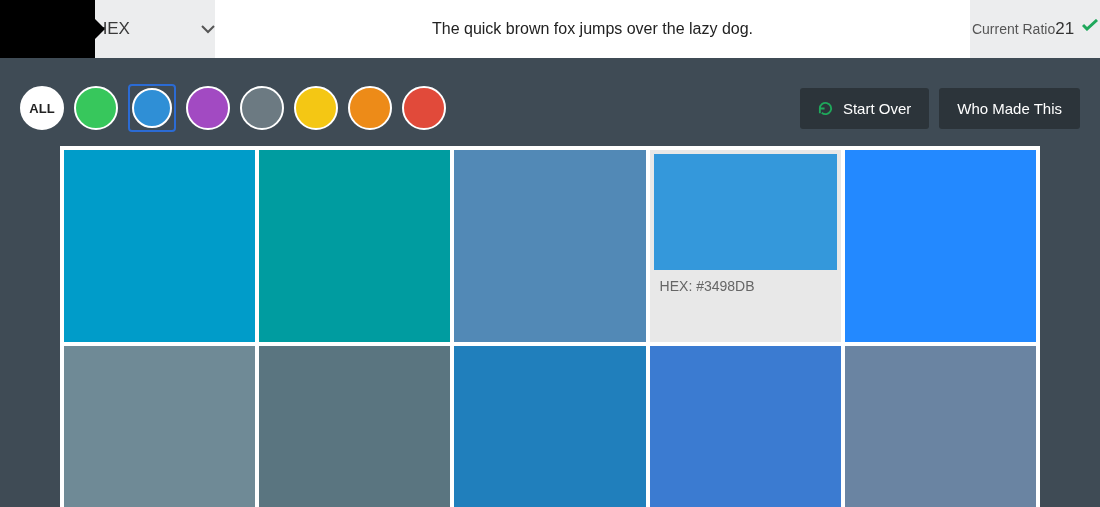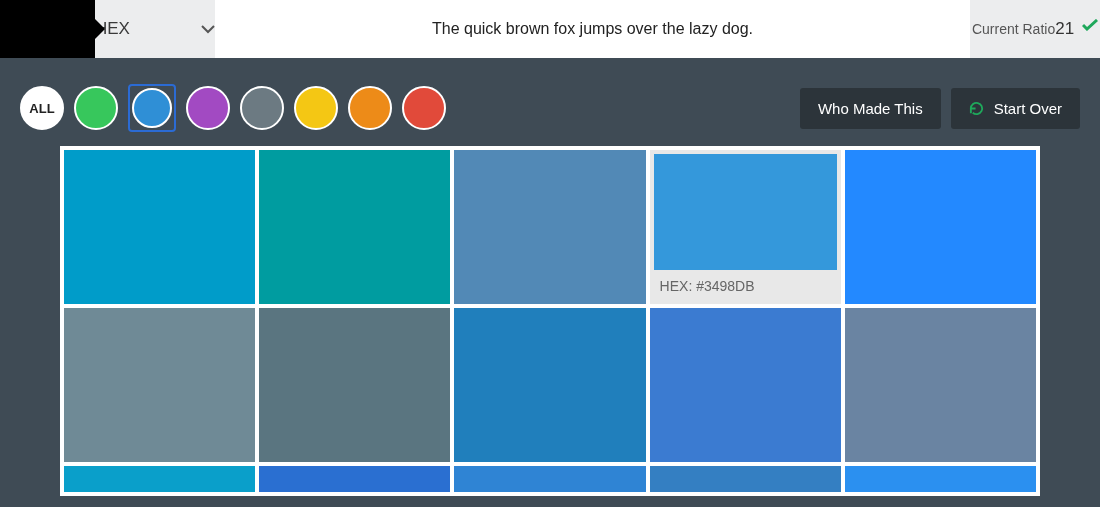--- a/index.html
+++ b/index.html
@@ -128,21 +128,21 @@
     padding: 0 60px 0 60px;
   }
   .grid {
     display: grid;
     grid-template-columns: repeat(5, 1fr);
     gap: 4px;
     background: #fff;
     padding: 4px;
   }
   .tile {
-    height: 154px;
+    height: 192px;
     position: relative;
   }
   .tile-hover {
     background: #e8e8e8;
     padding: 4px 4px 0 4px;
     display:flex;
     flex-direction:column;
   }
   .tile-hover .color-area {
     height: 116px;
@@ -194,30 +194,30 @@
         <div class="inner" style="background: rgb(47, 143, 214);"></div>
       </div>
       <div class="filter-chip" style="background: rgb(162, 74, 194);"></div>
       <div class="filter-chip" style="background: rgb(108, 122, 130);"></div>
       <div class="filter-chip" style="background: rgb(244, 199, 20);"></div>
       <div class="filter-chip" style="background: rgb(237, 139, 24);"></div>
       <div class="filter-chip" style="background: rgb(225, 74, 58);"></div>
     </div>
   <div class="spacer"></div>
   <div class="btn">
-    <span>Who Made This</span>
-  </div>
-  <div class="btn">
     <span class="refresh-icon">
       <svg width="15" height="15" viewBox="0 0 16 16">
           <path d="M2 8a6 6 0 1 1 2 4.5" stroke="#1fa85b" stroke-width="2" fill="none"></path>
           <path d="M2 13 L2 8 L7 8" stroke="#1fa85b" stroke-width="2" fill="none"></path>
         </svg>
     </span>
     <span>Start Over</span>
+  </div>
+  <div class="btn">
+    <span>Who Made This</span>
   </div>
 </div>
 
 <div class="grid-wrap">
   <div class="grid" id="grid-mount">
       <div class="tile" style="background: rgb(0, 156, 201);"></div>
       <div class="tile" style="background: rgb(0, 156, 160);"></div>
       <div class="tile" style="background: rgb(82, 137, 182);"></div>
       <div class="tile tile-hover">
         <div class="color-area" style="background: rgb(52, 152, 219);"></div>

